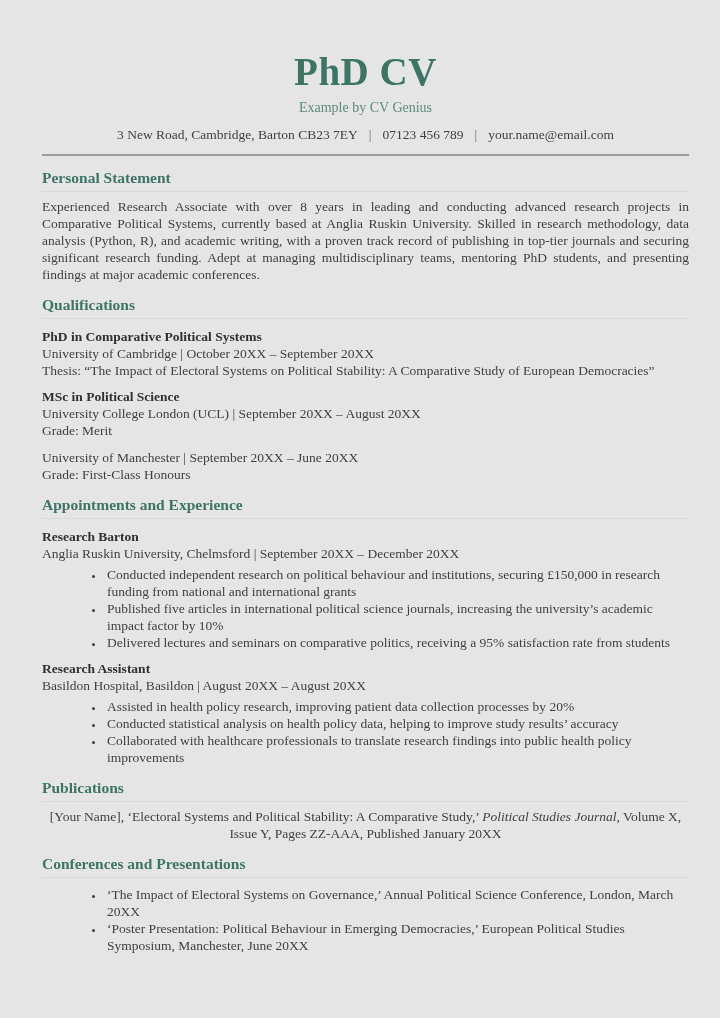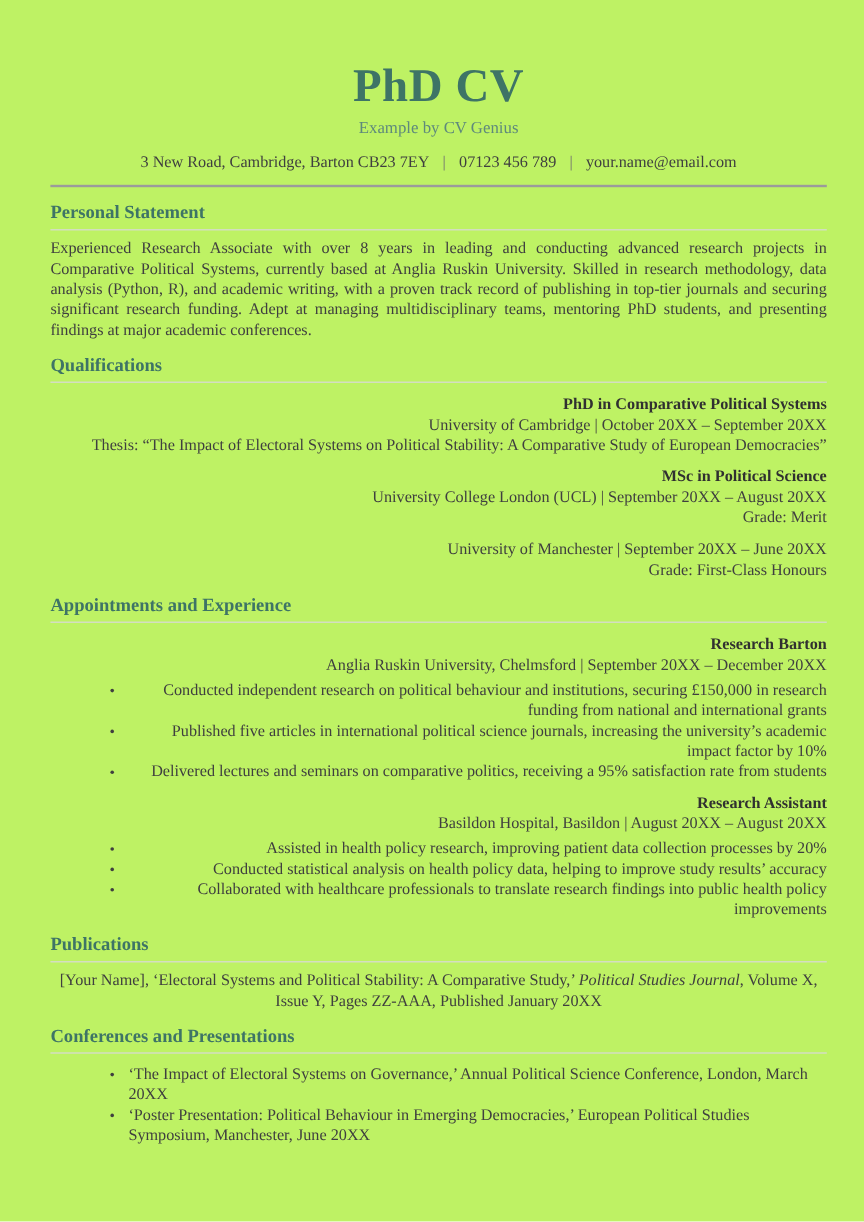--- a/index.html
+++ b/index.html
@@ -1,20 +1,20 @@
 <!DOCTYPE html>
 <html><head>
 <meta charset="utf-8">
 <style>
   html, body { margin: 0; padding: 0; background: #ffffff; }
   .page {
     width: 720px;
     height: 1018px;
     box-sizing: border-box;
-    background: #bef264;
+    background: #e5e5e5;
     font-family: "Liberation Serif", "DejaVu Serif", serif;
     color: #3f3f3f;
     padding: 52px 31px 0 42px;
     overflow: hidden;
   }
   
   .cv-header { text-align: center; }
   .cv-title {
     margin: 0;
     font-size: 39px;
@@ -48,21 +48,21 @@
     color: #3e7466;
     padding-bottom: 4px;
     border-bottom: 1.5px solid #d9d9d9;
   }
   .body-par {
     margin: 6px 0 0 0;
     font-size: 13.5px;
     line-height: 17px;
     text-align: justify;
   }
-  .entry { margin-top: 10px; text-align: right; }
+  .entry { margin-top: 10px; }
   .entry-title {
     font-weight: 700;
     color: #303030;
     font-size: 13.5px;
     line-height: 16px;
   }
   .entry-line {
     font-size: 13.5px;
     line-height: 17px;
   }

